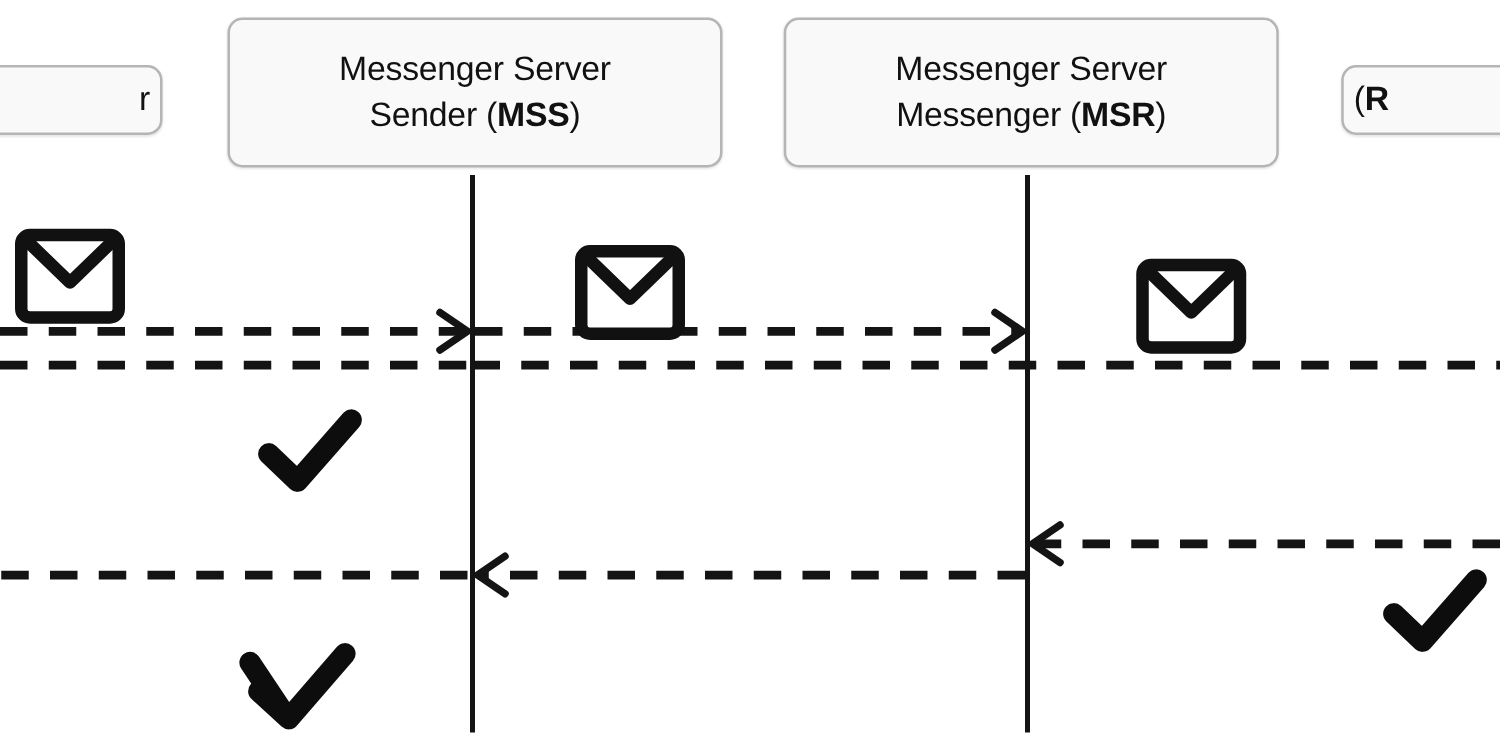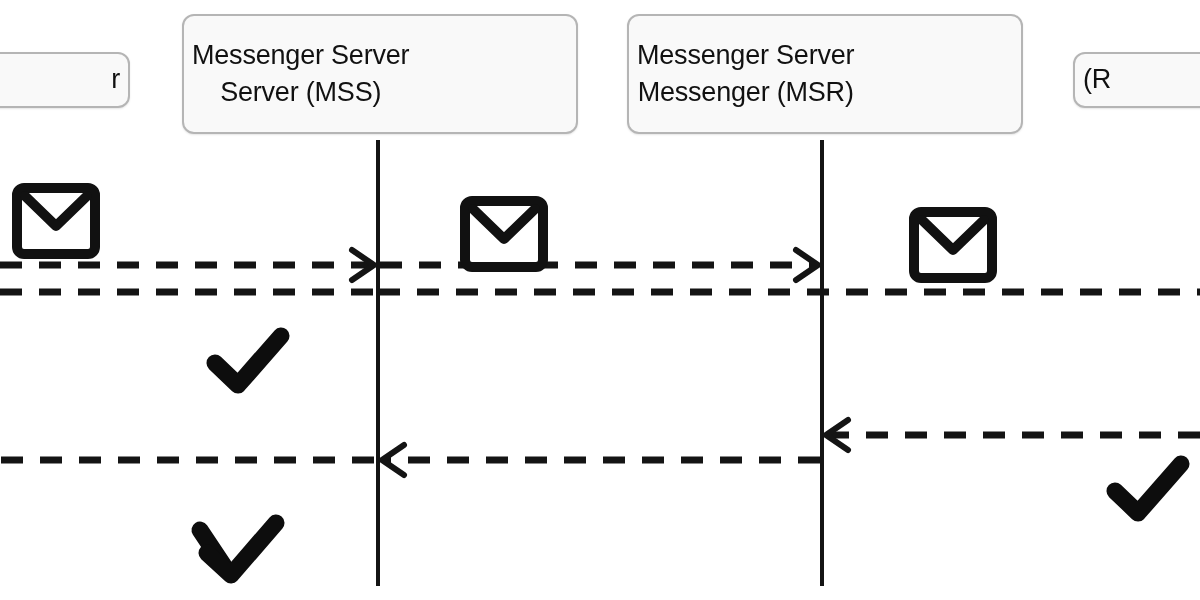--- a/index.html
+++ b/index.html
@@ -22,31 +22,32 @@
 
   
   .actor-box {
     position: absolute;
     box-sizing: border-box;
     background: #f9f9f9;
     border: 2px solid #b5b5b5;
     border-radius: 12px;
     display: flex;
     align-items: center;
+    justify-content: center;
     text-align: center;
     color: #111111;
     font-size: 27px;
     line-height: 1.38;
     letter-spacing: -0.2px;
     box-shadow: 0 1px 2px rgba(0,0,0,0.10);
     overflow: hidden;
     white-space: nowrap;
   }
   .actor-label { padding: 0 8px; }
-  .actor-label b { font-weight: normal; }
+  .actor-label b { font-weight: bold; }
 
   .box-left {
     left: -120px; top: 52px;
     width: 250px; height: 56px;
     justify-content: flex-end;
     font-size: 27px;
   }
   .box-mss {
     left: 182px; top: 14px;
     width: 396px; height: 120px;
@@ -119,21 +120,21 @@
 
 <div id="stage">
 
   <div class="actor-box box-left">
     <span class="actor-label">r</span>
   </div>
 
   <div class="actor-box box-mss">
     <span class="actor-label">
       <span>Messenger Server</span><br>
-      <span>Server (</span><b>MSS</b><span>)</span>
+      <span>Sender (</span><b>MSS</b><span>)</span>
     </span>
   </div>
 
   <div class="actor-box box-msr">
     <span class="actor-label">
       <span>Messenger Server</span><br>
       <span>Messenger (</span><b>MSR</b><span>)</span>
     </span>
   </div>
 

